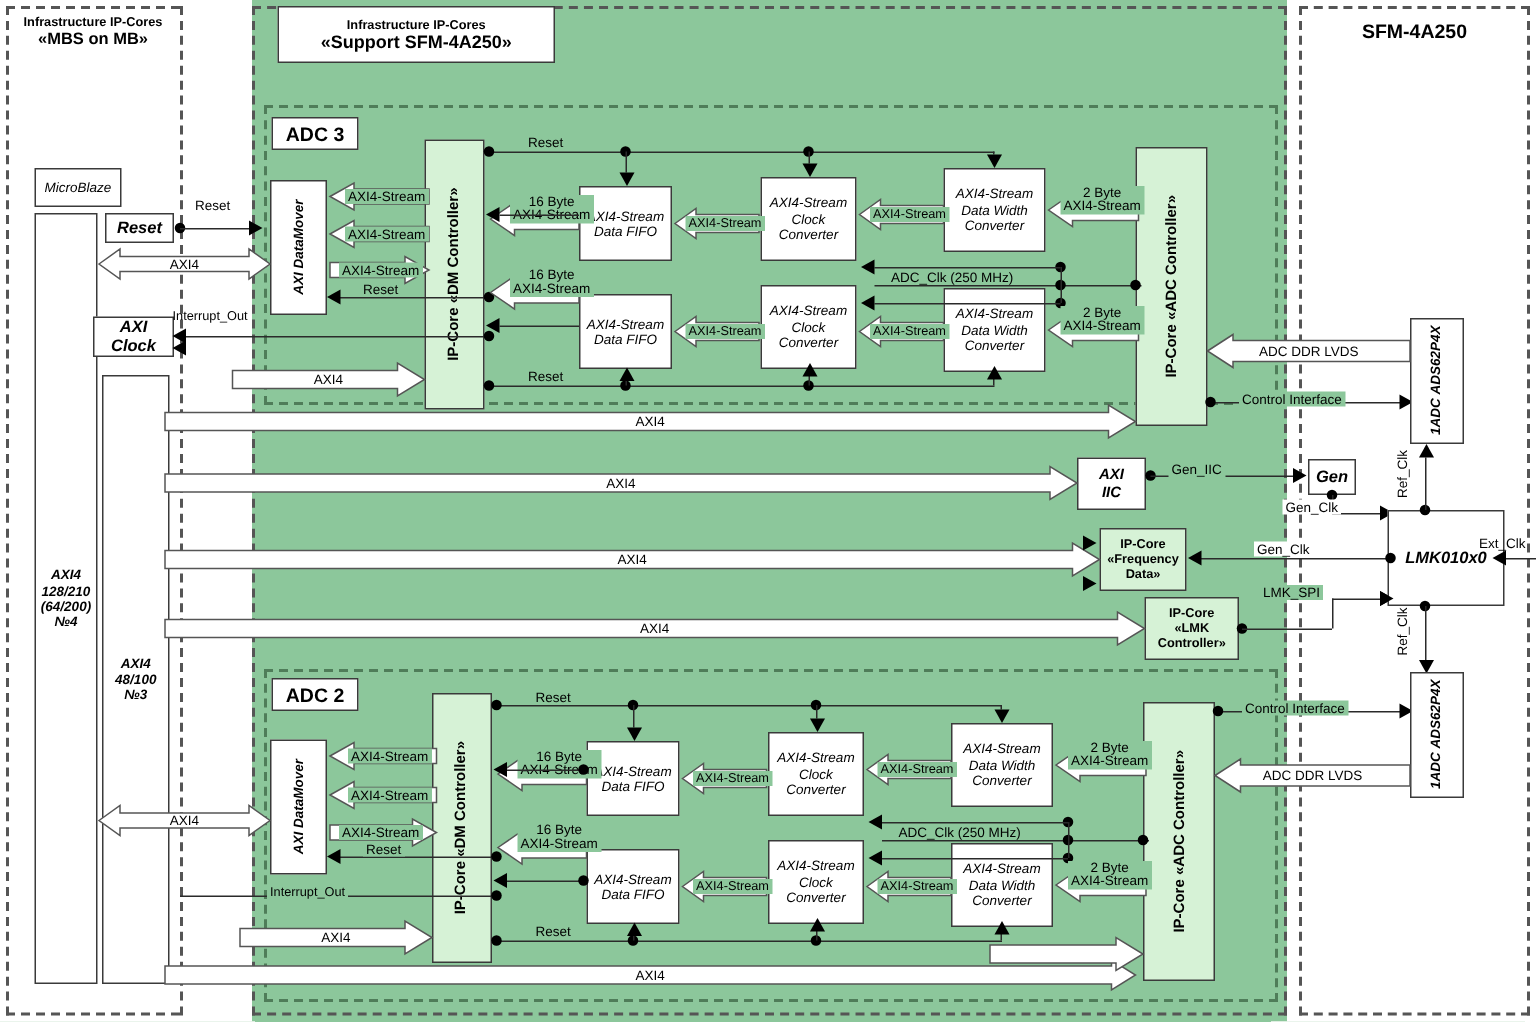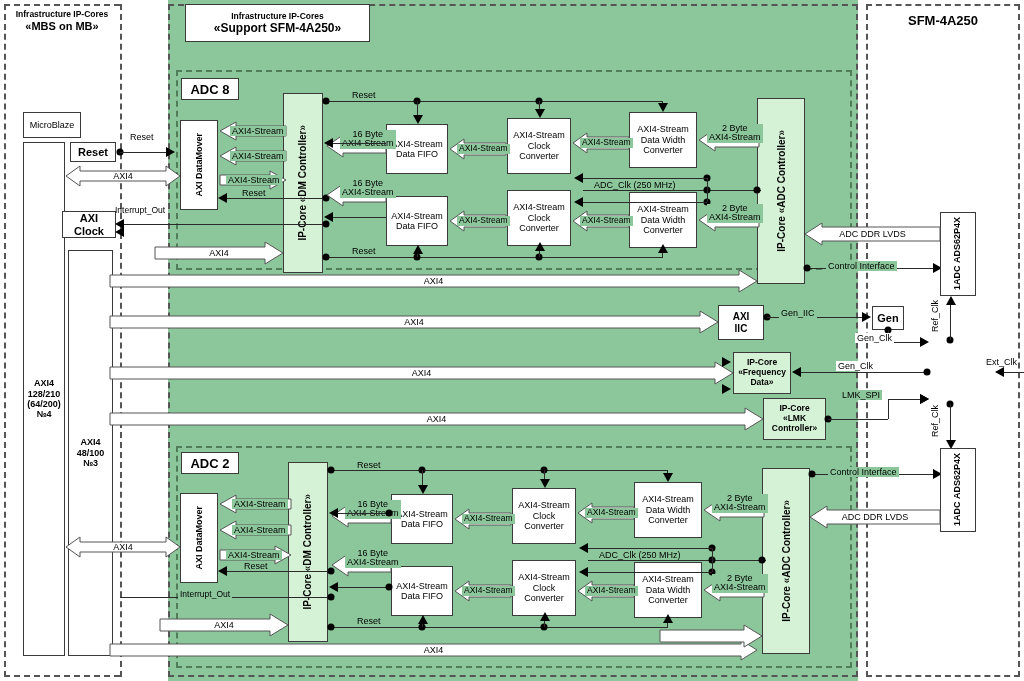--- a/index.html
+++ b/index.html
@@ -10,21 +10,21 @@
   .abs{position:absolute;box-sizing:border-box;}
 
   
   .dash-region{position:absolute;border:2px dashed #555;box-sizing:border-box;background:transparent;}
   .green-region{position:absolute;background:#8cc79b;box-sizing:border-box;}
   .green-sub{position:absolute;background:#8cc79b;border:2px dashed #4f7d59;box-sizing:border-box;}
 
   
   .wbox{position:absolute;background:#ffffff;border:1px solid #3a3a3a;box-sizing:border-box;
         display:flex;align-items:center;justify-content:center;text-align:center;
-        font-size:9px;color:#000;line-height:1.15;padding:1px;}
+        font-size:9px;color:#000;line-height:1.15;padding:1px;font-style:italic;}
   .gbox{position:absolute;background:#d6f2d6;border:1px solid #3a3a3a;box-sizing:border-box;
         display:flex;align-items:center;justify-content:center;text-align:center;
         font-size:9px;color:#000;line-height:1.15;padding:1px;font-weight:bold;}
   .vert{writing-mode:vertical-rl;transform:rotate(180deg);}
   .bold{font-weight:bold;}
 
   
   .lbl{position:absolute;font-size:9px;color:#000;white-space:nowrap;line-height:1.15;}
   .lbl.bg{background:#8cc79b;padding:0 2px;}
   .lbl.wbg{background:#fff;padding:0 2px;}
@@ -75,21 +75,21 @@
 
   <div class="abs" style="left:185px;top:4px;width:185px;height:38px;background:#fff;border:1px solid #3a3a3a;
               display:flex;flex-direction:column;align-items:center;justify-content:center;">
     <span style="font-size:8.5px;font-weight:bold;">Infrastructure IP-Cores</span>
     <span style="font-size:12px;font-weight:bold;">«Support SFM-4A250»</span>
   </div>
 
   <div class="lbl bold" style="left:943px;top:14px;font-size:13px;transform:translateX(-50%);"><span>SFM-4A250</span></div>
 
   <div class="title-box" style="left:181px;top:78px;width:58px;height:22px;">
-      <span>ADC 8</span>
+      <span>ADC 3</span>
     </div>
   <div class="title-box" style="left:181px;top:452px;width:58px;height:22px;">
       <span>ADC 2</span>
     </div>
 
   <div class="wbox" style="left:23px;top:112px;width:58px;height:26px;font-size:9px;">
        <span>MicroBlaze</span>
     </div>
 
   <div class="wbox" style="left:23px;top:142px;width:42px;height:514px;">
@@ -366,20 +366,23 @@
   <div class="ar ar-l" style="left:792px;top:367px;"></div>
   <div class="lbl wbg" style="left:836px;top:361px;"><span>Gen_Clk</span></div>
 
   <div class="dot" style="left:828px;top:419px;"></div>
   <div class="h-line" style="left:828px;top:419px;width:60px;"></div>
   <div class="v-line" style="left:888px;top:399px;height:20px;"></div>
   <div class="h-line" style="left:888px;top:399px;width:34px;"></div>
   <div class="ar ar-r" style="left:920px;top:394px;"></div>
   <div class="lbl bg" style="left:840px;top:390px;"><span>LMK_SPI</span></div>
 
+  <div class="wbox bold" style="left:925px;top:340px;width:78px;height:64px;font-size:11px;">
+       <span>LMK010x0</span>
+    </div>
   <div class="dot" style="left:927px;top:372px;"></div>
 
   <div class="h-line" style="left:1003px;top:372px;width:21px;"></div>
   <div class="ar ar-l" style="left:995px;top:367px;"></div>
   <div class="lbl" style="left:986px;top:357px;"><span>Ext_Clk</span></div>
 
   <div class="dot" style="left:950px;top:340px;"></div>
   <div class="v-line" style="left:950px;top:305px;height:35px;"></div>
   <div class="ar ar-u" style="left:946px;top:296px;"></div>
   <div class="lbl" style="left:930px;top:300px;"><span class="vert" style="display:inline-block;">Ref_Clk</span></div>

